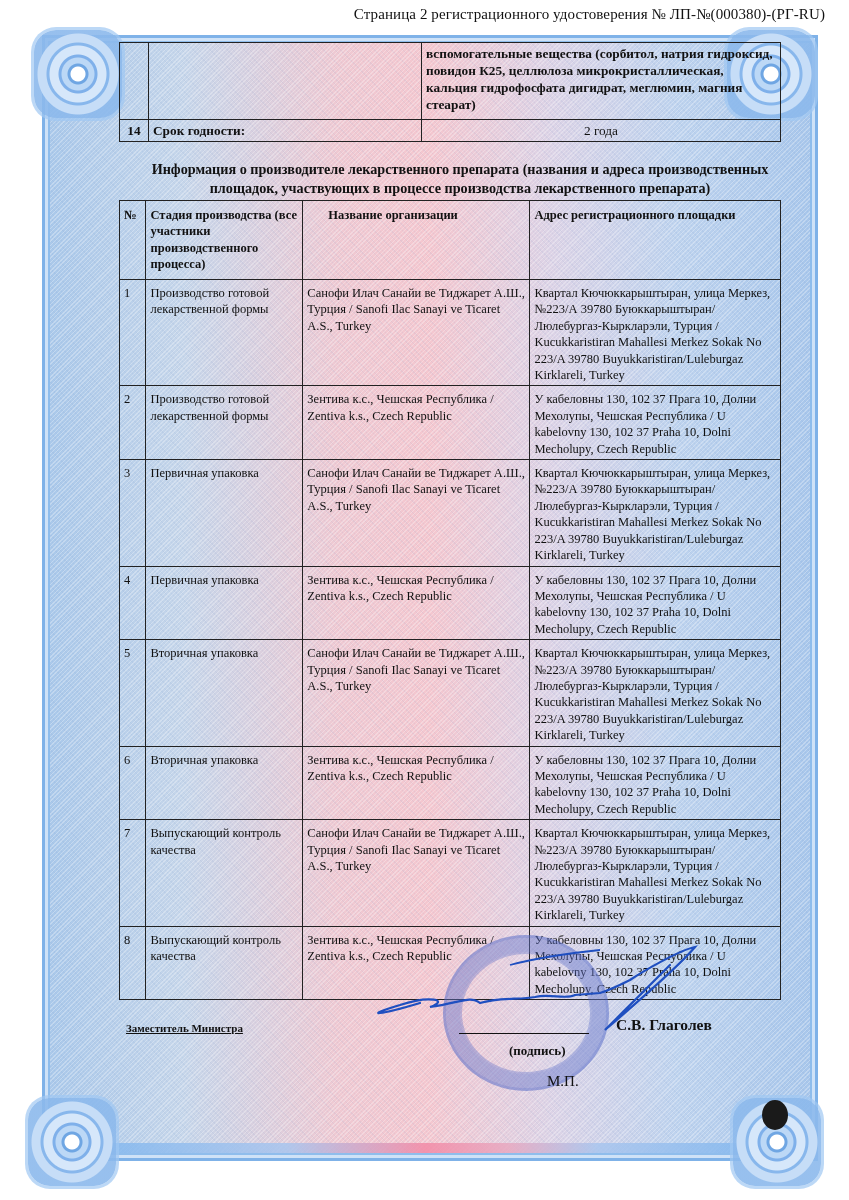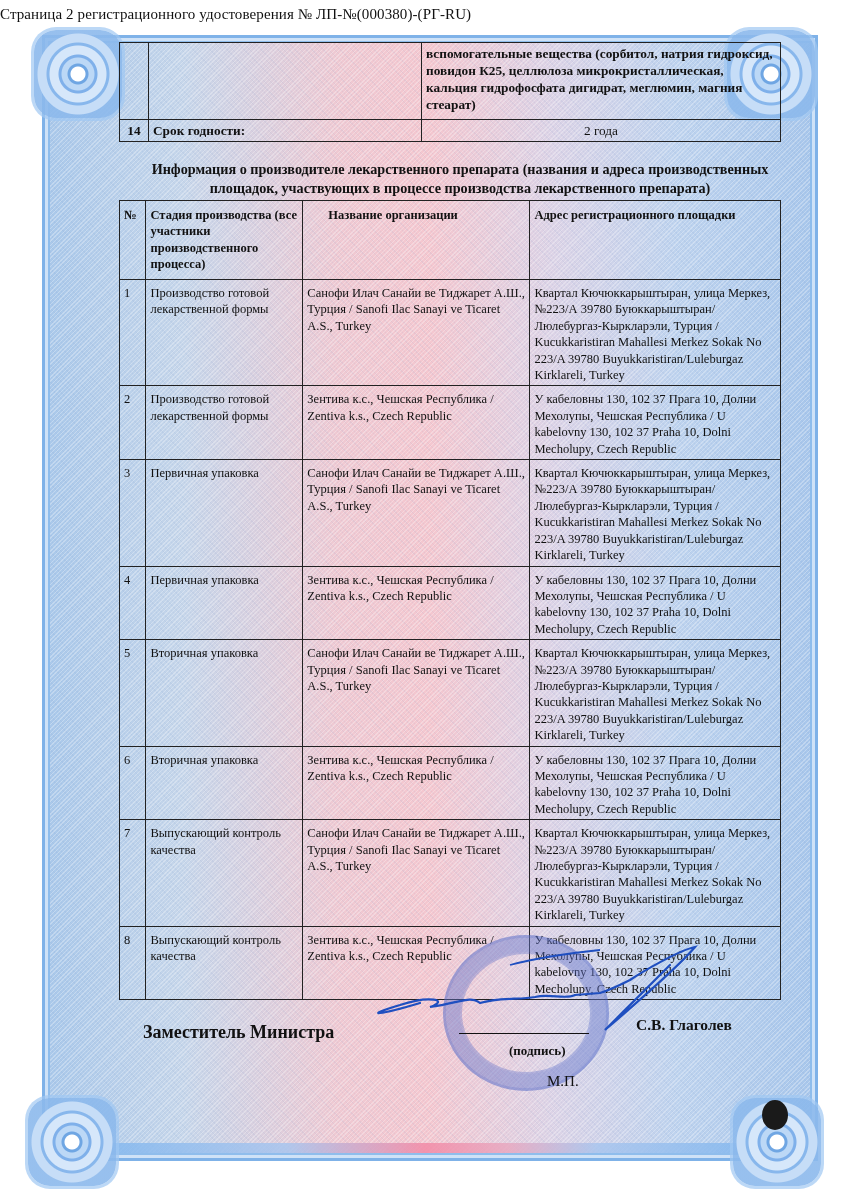--- a/index.html
+++ b/index.html
@@ -4,21 +4,21 @@
 <style>
   html, body { margin: 0; padding: 0; }
   body {
     width: 849px; height: 1200px; position: relative; overflow: hidden;
     background: #ffffff;
     font-family: "Liberation Serif", serif;
     color: #111;
   }
   .page-header {
     position: absolute; left: 0; width: 825px; top: 6px;
-    text-align: left; font-size: 15px; letter-spacing: 0.1px;
+    text-align: right; font-size: 15px; letter-spacing: 0.1px;
   }
   .frame {
     position: absolute; left: 42px; top: 35px; width: 770px; height: 1120px;
     background:
       repeating-linear-gradient(135deg, rgba(255,255,255,0.28) 0 1px, rgba(255,255,255,0) 1px 3px),
       repeating-linear-gradient(45deg, rgba(120,150,200,0.10) 0 1px, rgba(0,0,0,0) 1px 4px),
       linear-gradient(90deg, #a9c8ea 0%, #c6d6ea 18%, #efc9d2 38%, #f4c7cf 50%, #dcd3e6 66%, #bed3ee 82%, #a7c6eb 100%);
     border: 3px solid #7fb2e8;
     box-shadow: inset 0 0 0 3px #cfe2f7, inset 0 0 0 5px #8fbdec;
   }
@@ -64,22 +64,22 @@
   .mfr-table th { font-weight: bold; text-align: left; padding-top: 6px; height: 70px; }
   .mfr-table .col-num { width: 18px; }
   .mfr-table .col-stage { width: 152px; }
   .mfr-table .col-org { width: 210px; padding-left: 25px; }
   .mfr-table .col-addr { width: 252px; }
   .mfr-table td { padding-top: 5px; }
   .mfr-table tr.tall td { height: 94px; }
   .mfr-table tr.short td { height: 64px; }
 
   .signature-block { position: absolute; left: 0; top: 0; width: 849px; height: 1200px; pointer-events: none; }
-  .signer-title { position: absolute; left: 143px; top: 1022px; font-weight: bold; font-size: 18px; }
-  .signer-name { position: absolute; left: 636px; top: 1016px; font-weight: bold; font-size: 15.5px; }
+  .signer-title { position: absolute; left: 126px; top: 1022px; font-weight: bold; font-size: 11px; text-decoration: underline; }
+  .signer-name { position: absolute; left: 616px; top: 1016px; font-weight: bold; font-size: 15.5px; }
   .sign-line { position: absolute; left: 459px; top: 1033px; width: 130px; border-top: 1.5px solid #111; }
   .sign-caption { position: absolute; left: 509px; top: 1043px; font-weight: bold; font-size: 13px; }
   .stamp-label { position: absolute; left: 520px; top: 1073px; font-size: 15px; margin-left: 27px; }
   .seal {
     position: absolute; left: 443px; top: 935px; width: 160px; height: 150px; border-radius: 50%;
     border: 3px solid rgba(90,110,200,0.55);
     box-shadow: inset 0 0 0 14px rgba(120,135,210,0.15), inset 0 0 0 16px rgba(90,110,200,0.35);
   }
   .sig-svg { position: absolute; left: 360px; top: 945px; width: 340px; height: 100px; }
 </style>

